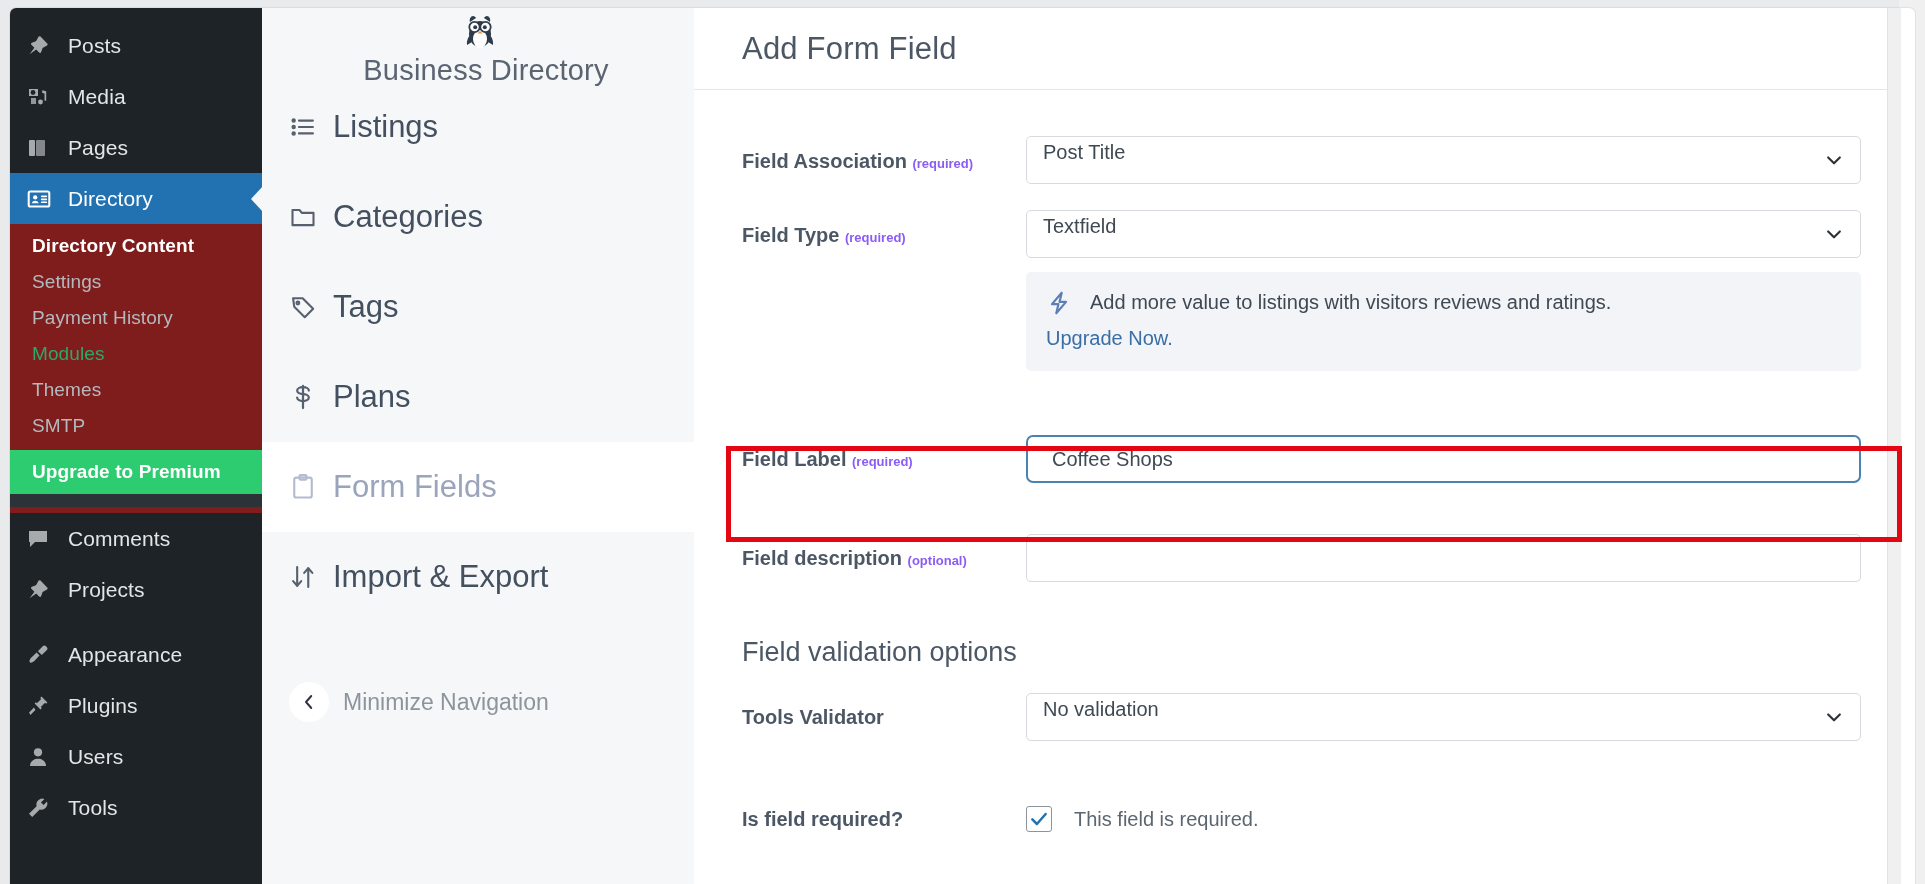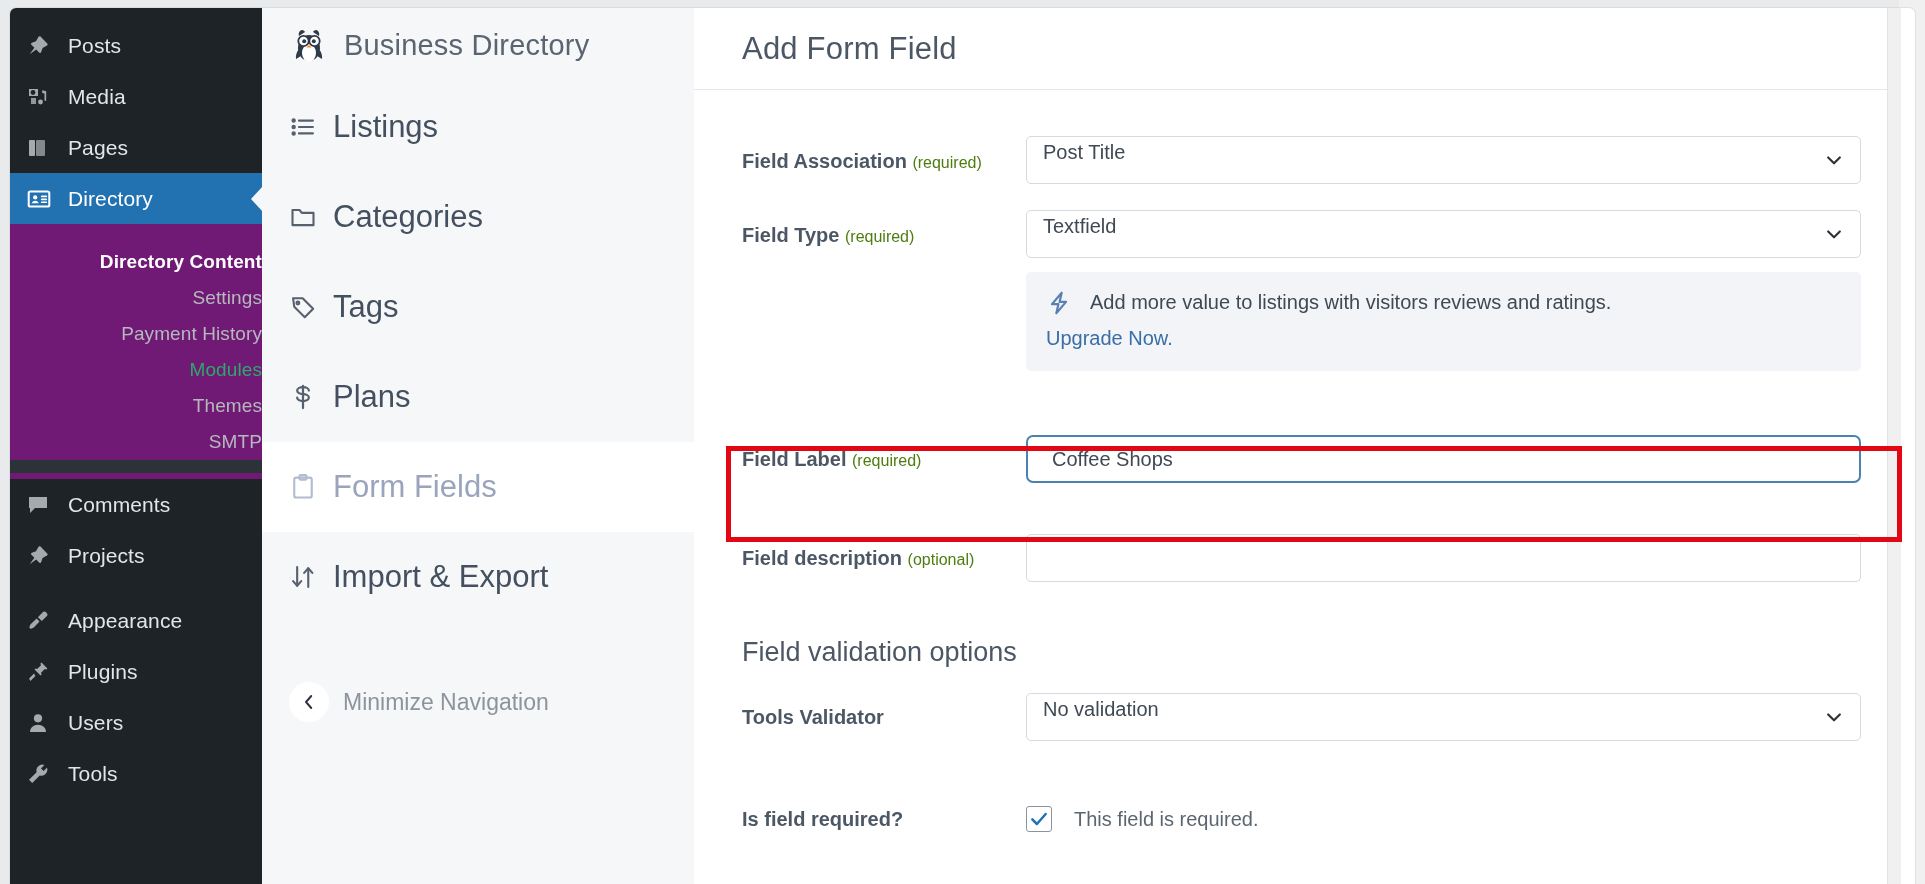--- a/index.html
+++ b/index.html
@@ -62,21 +62,21 @@
   .wp-item.active::after {
     content: "";
     position: absolute;
     right: -1px; top: 50%;
     transform: translateY(-50%);
     border-style: solid;
     border-width: 13px 12px 13px 0;
     border-color: transparent #f6f7f8 transparent transparent;
   }
 
-  .wp-submenu { background: #701a75; padding: 20px 0 6px; text-align: right; }
+  .wp-submenu { background: #7f1d1d; padding: 4px 0 6px; }
   .wp-sub {
     display: block;
     padding: 7px 0 7px 22px;
     font-size: 19px;
     color: #b4b9be;
     letter-spacing: .1px;
   }
   .wp-sub.current { color: #fff; font-weight: bold; }
   .wp-sub.modules { color: #2ea86a; }
   .wp-sub.premium {
@@ -93,21 +93,22 @@
   .plugin-nav {
     position: absolute;
     left: 252px; top: 0;
     width: 432px; height: 100%;
     background: #f6f7f8;
   }
   .plugin-brand {
     display: flex;
     align-items: center;
     height: 74px;
-    padding-left: 24px;
+    padding-left: 16px;
+    flex-direction: column;
   }
   .plugin-brand .logo {
     width: 46px; height: 46px;
     flex: 0 0 auto;
     margin-right: 12px;
   }
   .plugin-brand .brand-text {
     font-size: 29px;
     color: #5b6572;
     letter-spacing: .2px;
@@ -180,23 +181,23 @@
   }
   .row .lbl {
     width: 284px;
     flex: 0 0 284px;
     padding-top: 14px;
     font-size: 20px;
     color: #4c5765;
     font-weight: bold;
   }
   .row .lbl .opt {
-    font-weight: normal;
-    color: #4d7c0f;
-    font-size: 16px;
+    font-weight: bold;
+    color: #8b5cf6;
+    font-size: 13px;
   }
   .row .ctl { flex: 1 1 auto; padding-right: 40px; }
 
   .select {
     position: relative;
     height: 48px;
     border: 1px solid #d6d9dd;
     border-radius: 5px;
     background: #fff;
     display: flex;
@@ -336,20 +337,21 @@
         <span>Directory</span>
       </div>
 
       <div class="wp-submenu">
         <div class="wp-sub current"><span>Directory Content</span></div>
         <div class="wp-sub"><span>Settings</span></div>
         <div class="wp-sub"><span>Payment History</span></div>
         <div class="wp-sub modules"><span>Modules</span></div>
         <div class="wp-sub"><span>Themes</span></div>
         <div class="wp-sub"><span>SMTP</span></div>
+        <div class="wp-sub premium"><span>Upgrade to Premium</span></div>
         <div class="wp-gap"></div>
       </div>
 
       <div class="wp-item">
         <span class="ico">
           <svg width="24" height="24" viewBox="0 0 24 24" fill="currentColor">
               <path d="M3 4h18v11H9l-5 5v-5H3z"></path>
             </svg>
         </span>
         <span>Comments</span>

